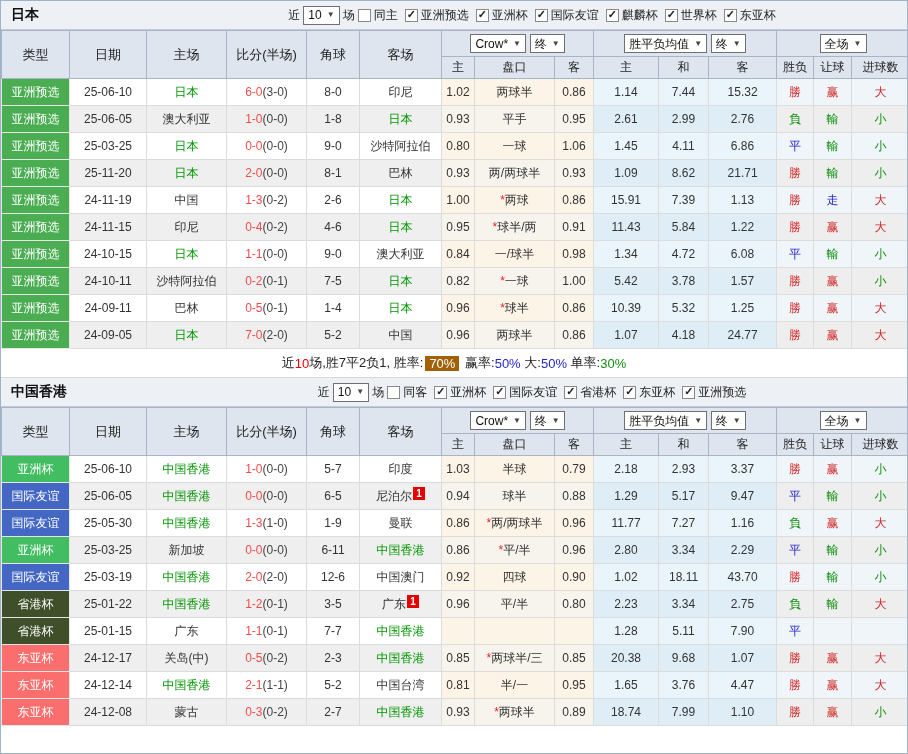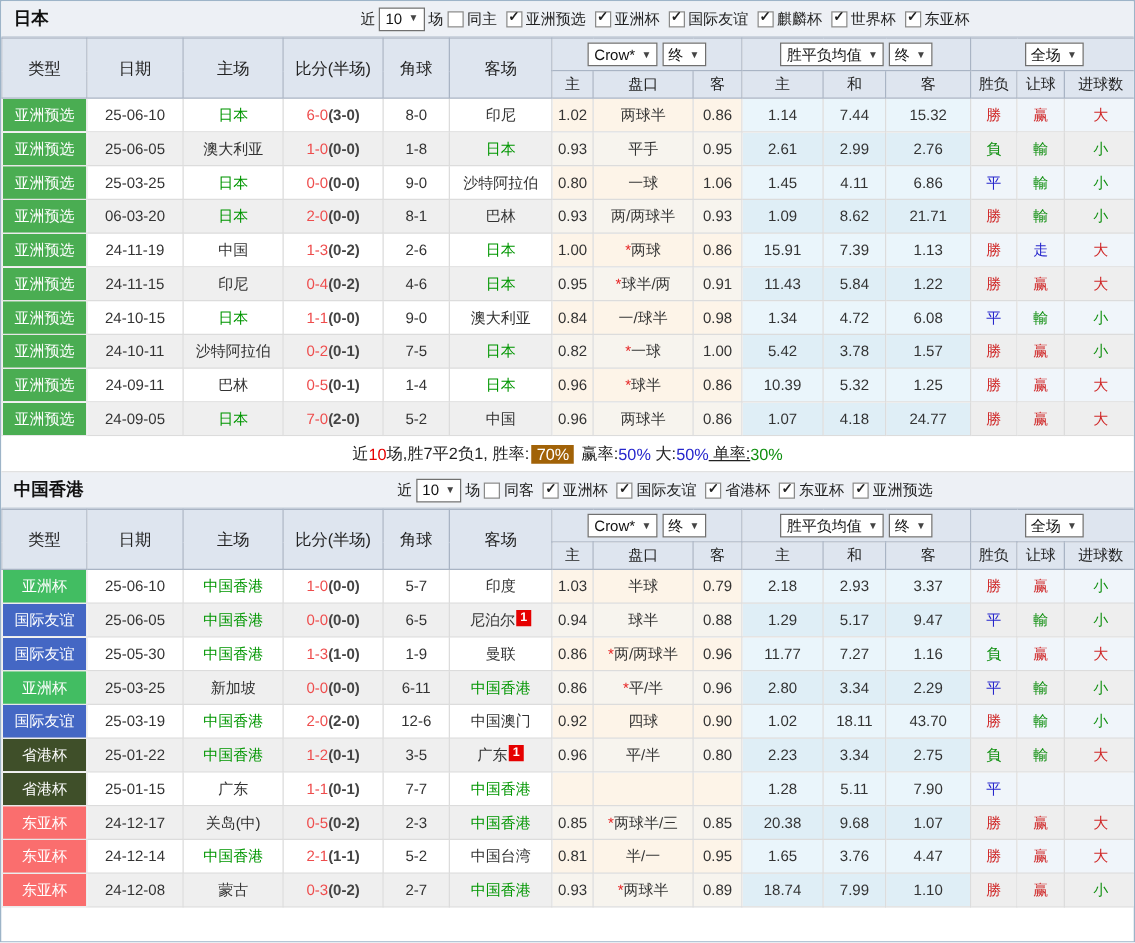--- a/index.html
+++ b/index.html
@@ -29,21 +29,21 @@
   .sub-row th{height:21px;font-size:12px;}
   tbody td{border:1px solid #dcdcdc;text-align:center;height:26px;padding:0;color:#333;overflow:hidden;white-space:nowrap;}
   tr.odd td{background:#fff;}
   tr.even td{background:#efefef;}
   td.type{color:#fff;border-color:#e6e6e6;}
   tr.odd td.crow{background:#fdf4e8;}  tr.even td.crow{background:#f7f4ee;}
   tr.odd td.avg{background:#eaf5fb;}   tr.even td.avg{background:#dfeef6;}
   tr.odd td.res{background:#f0f5fa;}   tr.even td.res{background:#eeeeee;}
   .t-focus{color:#009600;}
   .score-main{color:#ee4c4c;}
-  .score-half{color:#444;font-weight:bold;}
+  .score-half{color:#444;}
   .star{color:#e62222;}
   .badge1{display:inline-block;background:#e60000;color:#fff;font-size:10px;min-width:10px;height:13px;line-height:13px;padding:0 1px;margin-left:1px;vertical-align:3px;font-weight:bold;}
   .summary-row{height:28px;display:flex;align-items:center;justify-content:center;font-size:13px;color:#222;background:#fff;border-bottom:1px solid #d8d8d8;}
   .summary-row span{white-space:pre;}
   .pct-badge{padding:0 4px;margin:0 2px;}
 </style>
 </head>
 <body>
 
 <div class="app">
@@ -177,21 +177,21 @@
             <td class="crow">1.06</td>
             <td class="avg">1.45</td>
             <td class="avg">4.11</td>
             <td class="avg">6.86</td>
             <td class="res" style="color: rgb(38, 38, 204);">平</td>
             <td class="res" style="color: rgb(15, 143, 15);">輸</td>
             <td class="res" style="color: rgb(15, 143, 15);">小</td>
           </tr>
           <tr class="even">
             <td class="type" style="background: rgb(74, 173, 82);">亚洲预选</td>
-            <td>06-03-20</td>
+            <td>25-11-20</td>
             <td><span class="t-focus">日本</span></td>
             <td><span class="score-main">2-0</span><span class="score-half">(0-0)</span></td>
             <td>8-1</td>
             <td><span>巴林</span></td>
             <td class="crow">0.93</td>
             <td class="crow">两/两球半</td>
             <td class="crow">0.93</td>
             <td class="avg">1.09</td>
             <td class="avg">8.62</td>
             <td class="avg">21.71</td>
@@ -305,21 +305,21 @@
       </table>
       <div class="summary-row">
         <span style="color: rgb(34, 34, 34);">近</span>
         <span style="color: rgb(230, 0, 0);">10</span>
         <span style="color: rgb(34, 34, 34);">场,胜7平2负1, 胜率:</span>
         <span class="pct-badge" style="color: rgb(255, 255, 255); background: #a16207;">70%</span>
         <span style="color: rgb(34, 34, 34);"> 赢率:</span>
         <span style="color: rgb(38, 38, 204);">50%</span>
         <span style="color: rgb(34, 34, 34);"> 大:</span>
         <span style="color: rgb(38, 38, 204);">50%</span>
-        <span style="color: rgb(34, 34, 34); text-decoration: underline;"> 单率:</span>
+        <span style="color: rgb(34, 34, 34);"> 单率:</span>
         <span style="color: rgb(15, 143, 15);">30%</span>
       </div>
       <div class="secbar">
         <div class="team-name">中国香港</div>
         <div class="filters">
           <span>近</span>
           <span class="sel">
             <span>10</span>
             <span class="arrow">▼</span>
           </span>

